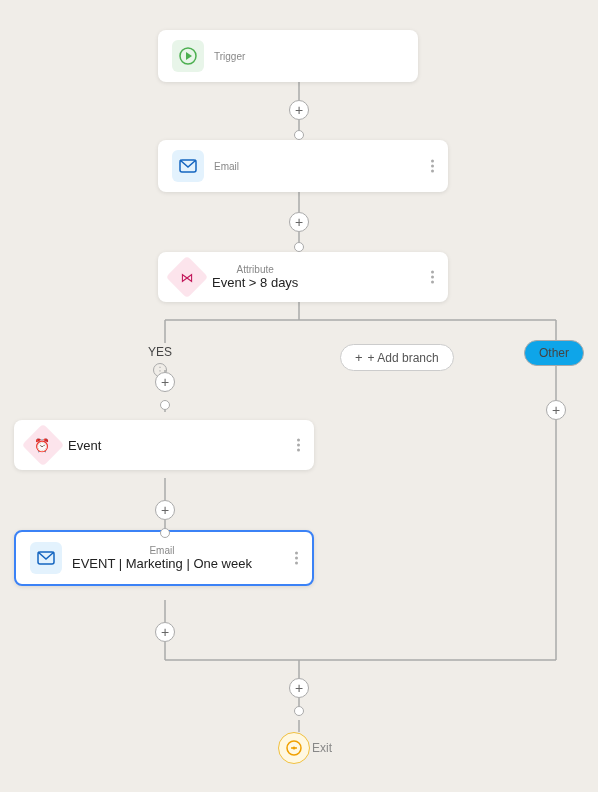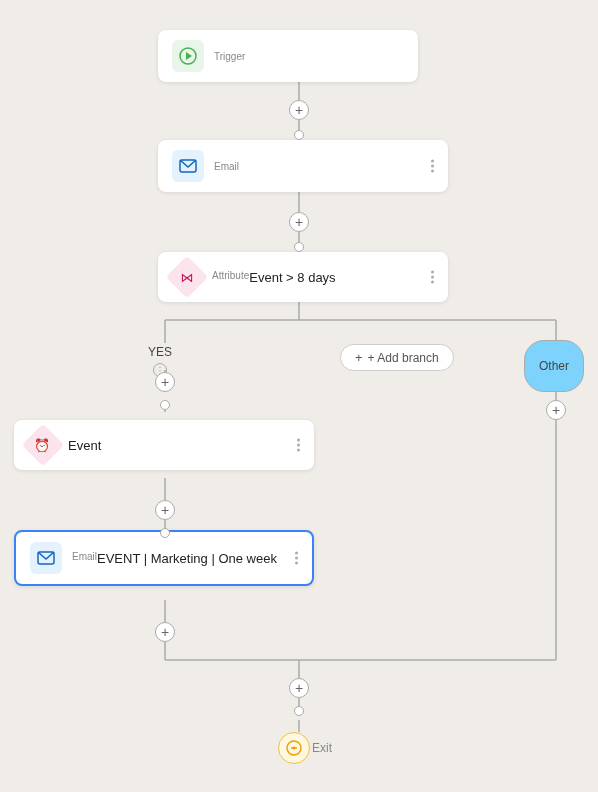--- a/index.html
+++ b/index.html
@@ -44,21 +44,21 @@
       border-radius: 6px;
       display: flex;
       align-items: center;
       justify-content: center;
       flex-shrink: 0;
       font-size: 15px;
     }
 
     .node-text {
       display: flex;
-      flex-direction: row;
+      flex-direction: column;
       text-align: center;
     }
 
     .node-type {
       font-size: 10px;
       color: #888;
       font-weight: 400;
     }
 
     .node-label {
@@ -119,24 +119,24 @@
       display: flex;
       align-items: center;
       gap: 5px;
     }
 
     
     .other-btn {
       position: absolute;
       left: 524px;
       top: 340px;
-      background: #7dd3fc;
+      background: #0ea5e9;
       border: 1.5px solid #aaa;
       border-radius: 20px;
-      padding: 18px 14px;
+      padding: 5px 14px;
       font-size: 12px;
       color: #444;
       cursor: pointer;
     }
 
     
     .node-wait {
       left: 14px;
       top: 420px;
       width: 300px;

